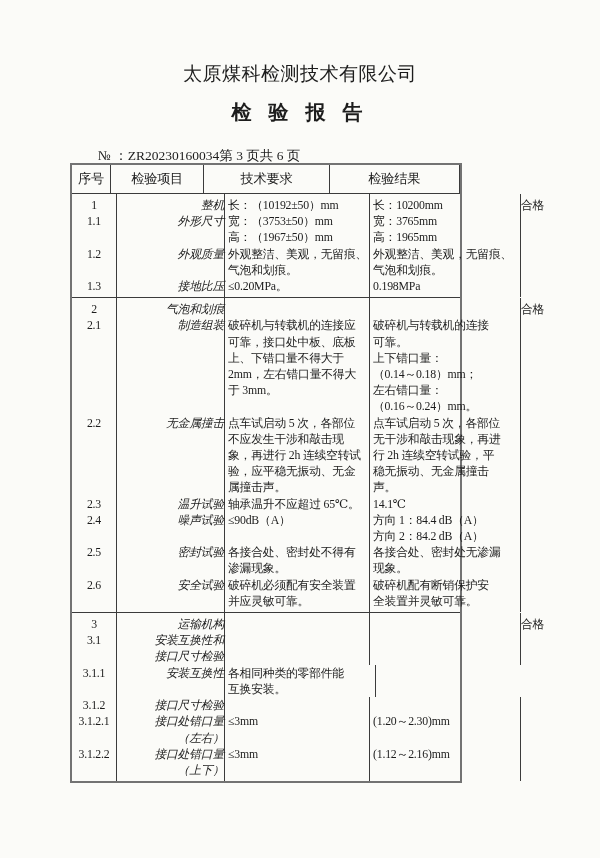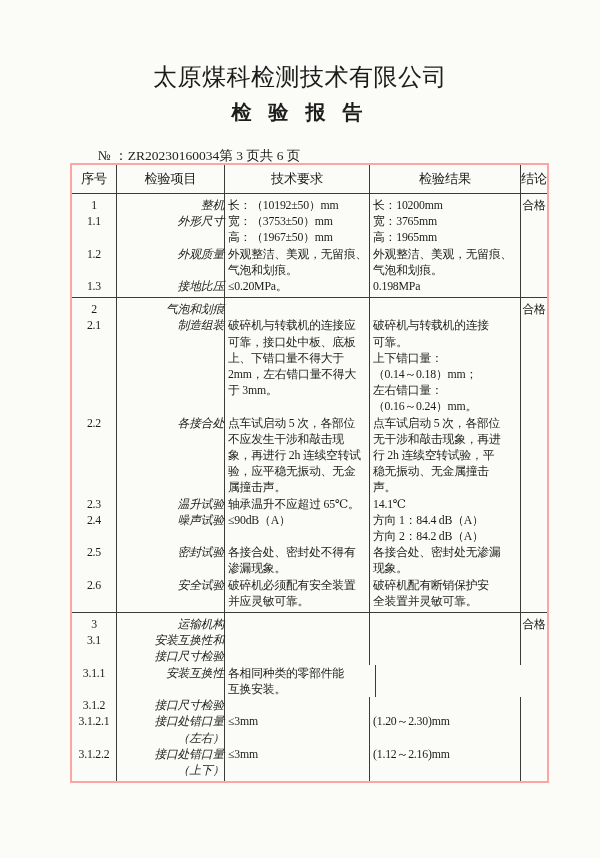--- a/index.html
+++ b/index.html
@@ -14,21 +14,21 @@
     width: 600px;
     height: 858px;
     background: #fbfbf8;
     overflow: hidden;
   }
   .company {
     position: absolute;
     top: 61px;
     left: 0; right: 0;
     text-align: center;
-    font-size: 24px;
+    font-size: 19px;
     letter-spacing: 0.5px;
   }
   .title {
     position: absolute;
     top: 99px;
     left: 0; right: 0;
     text-align: center;
     font-size: 20px;
     font-weight: 700;
     letter-spacing: 6px;
@@ -40,23 +40,23 @@
     right: 55px;
     display: flex;
     justify-content: flex-start;
     font-size: 13.5px;
     margin-top: 10px;
   }
   .tbl {
     position: absolute;
     top: 163px;
     left: 70px;
-    width: 479px;
+    width: 392px;
     box-sizing: border-box;
-    border: 2px solid #fca5a5;
+    border: 2px solid #737373;
     font-size: 11.8px;
     line-height: 16.2px;
     letter-spacing: -0.2px;
   }
   .thead {
     display: flex;
     border-bottom: 1px solid #3b3b3b;
   }
   .hc {
     box-sizing: border-box;
@@ -170,21 +170,21 @@
 于 3mm。</div>
           <div class="c c3 w3">破碎机与转载机的连接
 可靠。
 上下错口量：
 （0.14～0.18）mm；
 左右错口量：
 （0.16～0.24）mm。</div>
         </div>
         <div class="r">
           <div class="c c0 w0">2.2</div>
-          <div class="c c1 w1">各接合处</div>
+          <div class="c c1 w1">无金属撞击</div>
           <div class="c c2 w2">点车试启动 5 次，各部位
 不应发生干涉和敲击现
 象，再进行 2h 连续空转试
 验，应平稳无振动、无金
 属撞击声。</div>
           <div class="c c3 w3">点车试启动 5 次，各部位
 无干涉和敲击现象，再进
 行 2h 连续空转试验，平
 稳无振动、无金属撞击
 声。</div>

